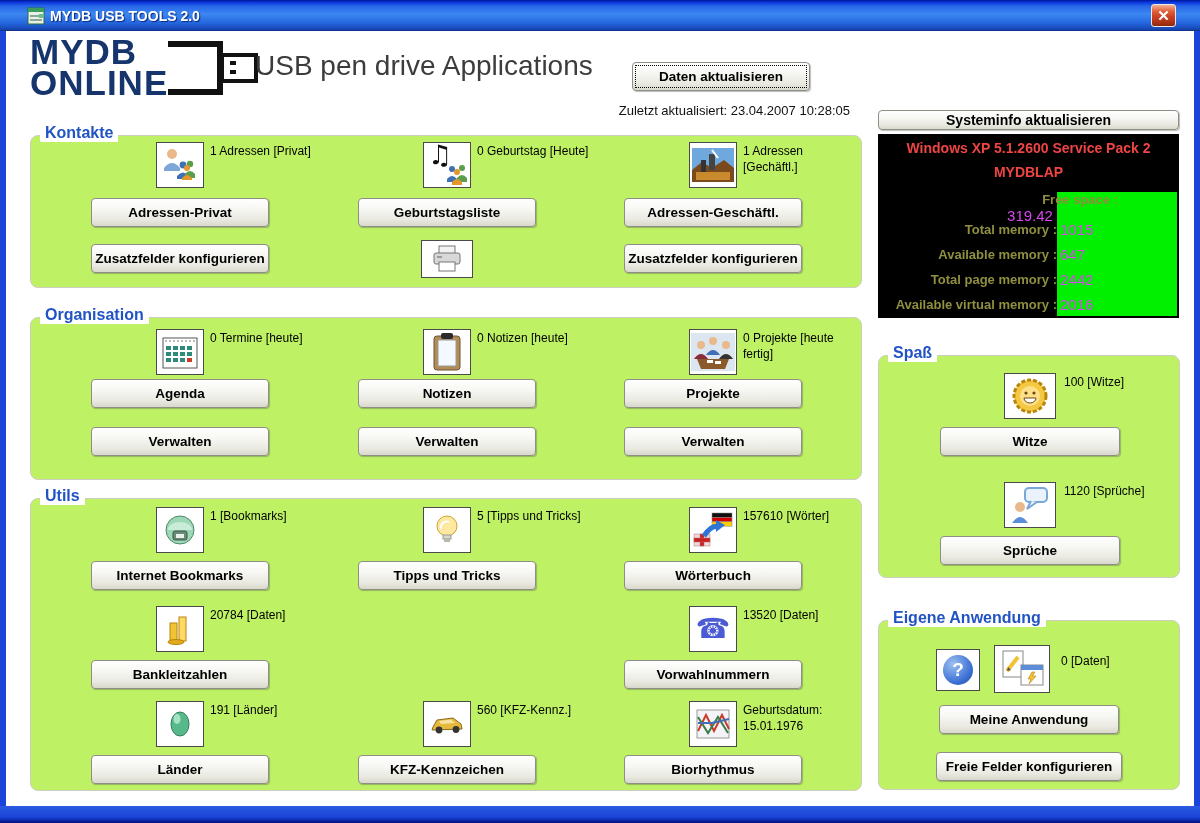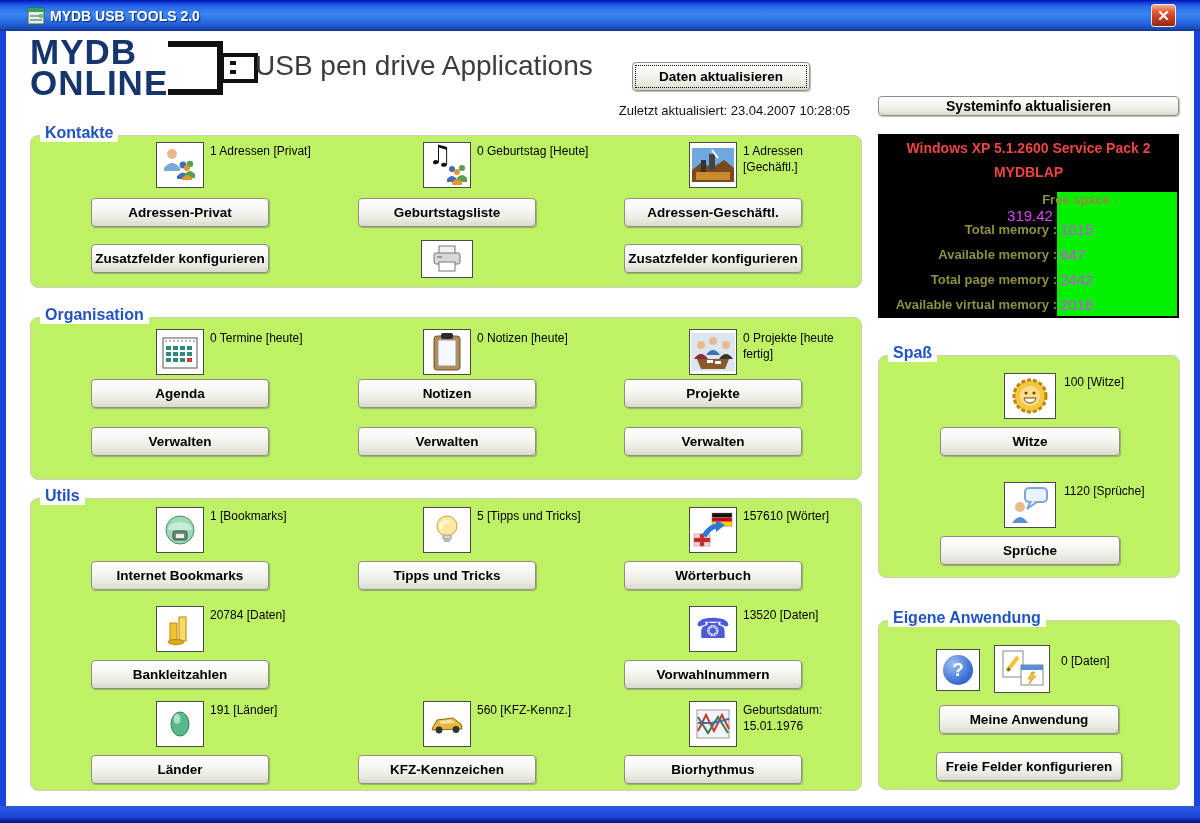--- a/index.html
+++ b/index.html
@@ -45,21 +45,21 @@
     background:linear-gradient(180deg,#ffffff 0%,#f6f6f2 40%,#eaeae2 75%,#d8d8cc 100%);
     box-shadow:1px 1px 1px rgba(90,90,90,.4);
     font-family:"Liberation Sans",sans-serif;font-weight:bold;font-size:13.5px;color:#000;
     text-align:center;cursor:pointer;padding:0 2px;white-space:nowrap;}
   .b1{top:56px;} .b2{top:102px;}
   .org .b1{top:50px;} .org .b2{top:98px;}
   .printerbox{position:absolute;top:98px;left:50%;transform:translateX(-50%);
     width:52px;height:38px;background:#fff;border:1px solid #4a4a4a;
     display:flex;align-items:center;justify-content:center;cursor:pointer;}
   
-  .btn-sysinfo{position:absolute;left:878px;top:96px;width:301px;height:20px;
+  .btn-sysinfo{position:absolute;left:878px;top:110px;width:301px;height:20px;
     transform:none;font-size:14px;}
   .syspanel{position:absolute;left:878px;top:134px;width:301px;height:184px;background:#000;}
   .sysgreen{position:absolute;left:179px;top:58px;right:2px;bottom:2px;background:#00f000;}
   .sysline{position:absolute;left:0;width:100%;text-align:center;
     color:#ef4444;font-weight:bold;font-size:14px;}
   .sysrow{position:absolute;left:0;width:100%;height:25px;display:flex;align-items:center;}
   .syslabel{width:179px;text-align:right;color:#8f8f3f;font-weight:bold;font-size:13px;}
   .sysvalue{flex:1;padding-left:3px;color:#d946ef;font-size:15px;}
   
   .smallbox{position:absolute;background:#fff;border:1px solid #4a4a4a;

